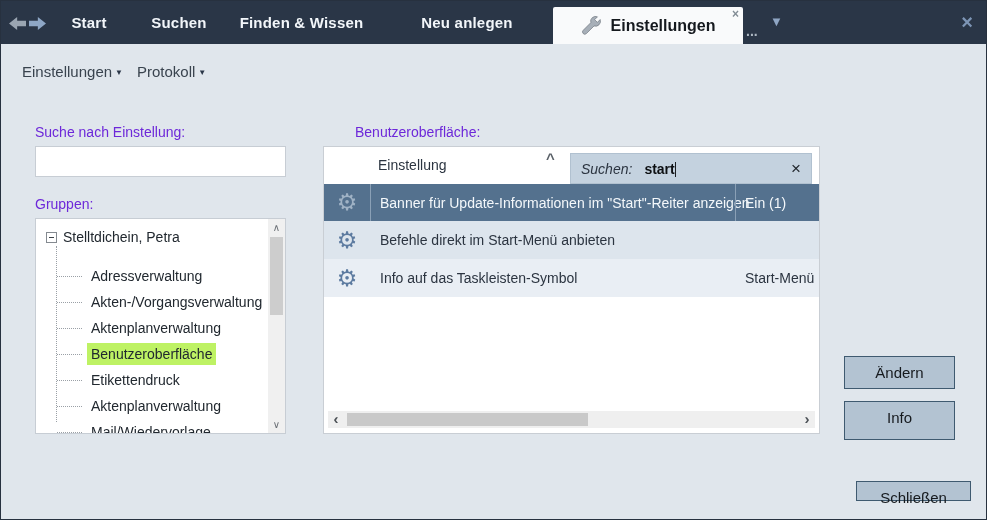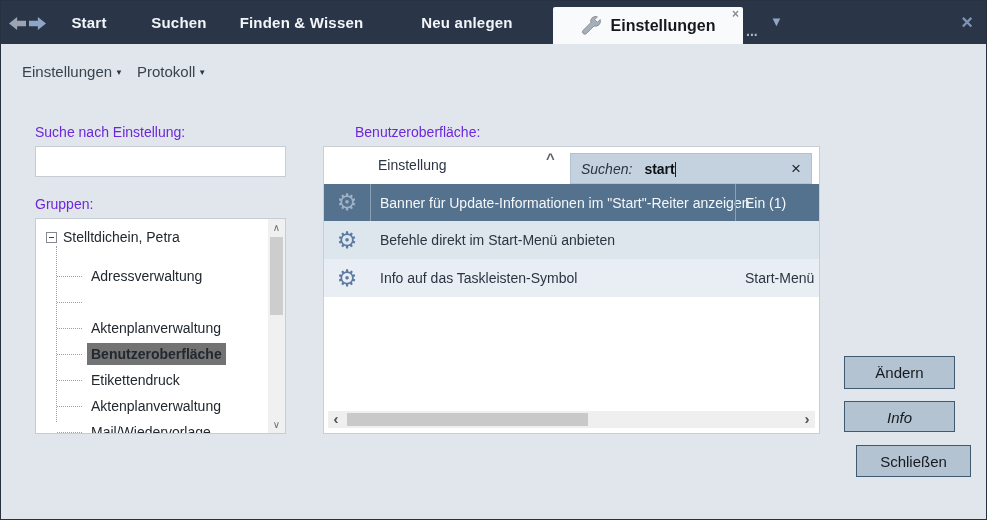--- a/index.html
+++ b/index.html
@@ -48,21 +48,21 @@
   .vscroll { position:absolute; right:0; top:0; width:17px; height:100%; background:#f0f0f0; }
   .vscroll .sarr { position:absolute; left:0; width:17px; height:17px; text-align:center; font-size:10px; color:#6a6f75; line-height:17px; }
   .vscroll .sarr.up { top:0; }
   .vscroll .sarr.down { bottom:0; }
   .vscroll .vthumb { position:absolute; left:2px; top:18px; width:13px; height:78px; background:#cdcdcd; }
   .treeline { position:absolute; left:20px; top:27px; height:176px; border-left:1px dotted #9aa0a6; }
   .tree-root { position:absolute; left:10px; top:7px; height:22px; display:flex; align-items:center; }
   .expander { position:relative; width:11px; height:11px; background:#fff; border:1px solid #848a90; margin-right:6px; }
   .expander .minus { position:absolute; left:2px; top:4px; width:5px; height:1px; background:#3c4248; }
   .tree-item { position:absolute; left:51px; height:22px; line-height:22px; padding:0 4px; white-space:nowrap; }
-  .tree-item.sel { background:#737373;font-weight:bold; }
+  .tree-item.sel { background:#bef264; }
   .stub { position:absolute; left:21px; width:25px; border-top:1px dotted #9aa0a6; }
   
   .tablebox {
     position:absolute; left:322px; top:145px; width:497px; height:288px;
     background:#fff; border:1px solid #c9ced4; overflow:hidden;
   }
   .thead { position:absolute; left:0; top:0; width:100%; height:37px; background:#fff; }
   .thead .hcell { position:absolute; left:54px; top:0; line-height:37px; font-size:14px; color:#2b3440; }
   .sortcaret { position:absolute; left:222px; top:3px; font-size:15px; color:#5a6168; font-weight:bold; }
   .searchbar {
@@ -90,22 +90,22 @@
   .hscroll .harr.left { left:0; }
   .hscroll .harr.right { right:0; }
   .hscroll .hthumb { position:absolute; left:19px; top:2px; width:241px; height:13px; background:#c9c9c9; }
   
   .btn {
     position:absolute; background:#b3c3d2; border:1px solid #3f5a70;
     font-size:15px; color:#161a1e; text-align:center;
     font-family:"Liberation Sans", sans-serif; cursor:default;
   }
   .btn-aendern  { left:843px; top:355px; width:111px; height:33px; line-height:31px; }
-  .btn-info     { left:843px; top:400px; width:111px; height:31px; line-height:31px;font-style:italic; }
-  .btn-schliessen { left:855px; top:444px; width:115px; height:32px; line-height:32px; }
+  .btn-info     { left:843px; top:400px; width:111px; height:39px; line-height:31px; }
+  .btn-schliessen { left:855px; top:480px; width:115px; height:20px; line-height:32px; }
 </style>
 </head>
 <body>
 
 <div id="window">
 
   <div class="topbar">
     <div class="navarrows">
       <span class="arr arr-left"></span>
       <span class="arr arr-right"></span>
@@ -146,20 +146,21 @@
     <div class="tree-root">
       <span class="expander">
           <span class="minus"></span>
         </span>
       <span>Stelltdichein, Petra</span>
     </div>
 
     <span class="stub" style="top:57px;"></span>
     <div class="tree-item" style="top:46px;">Adressverwaltung</div>
     <span class="stub" style="top:83px;"></span>
+    <div class="tree-item" style="top:72px;">Akten-/Vorgangsverwaltung</div>
     <span class="stub" style="top:109px;"></span>
     <div class="tree-item" style="top:98px;">Aktenplanverwaltung</div>
     <span class="stub" style="top:135px;"></span>
     <div class="tree-item sel" style="top:124px;">Benutzeroberfläche</div>
     <span class="stub" style="top:161px;"></span>
     <div class="tree-item" style="top:150px;">Etikettendruck</div>
     <span class="stub" style="top:187px;"></span>
     <div class="tree-item" style="top:176px;">Aktenplanverwaltung</div>
     <span class="stub" style="top:213px;"></span>
     <div class="tree-item" style="top:202px;">Mail/Wiedervorlage</div>

